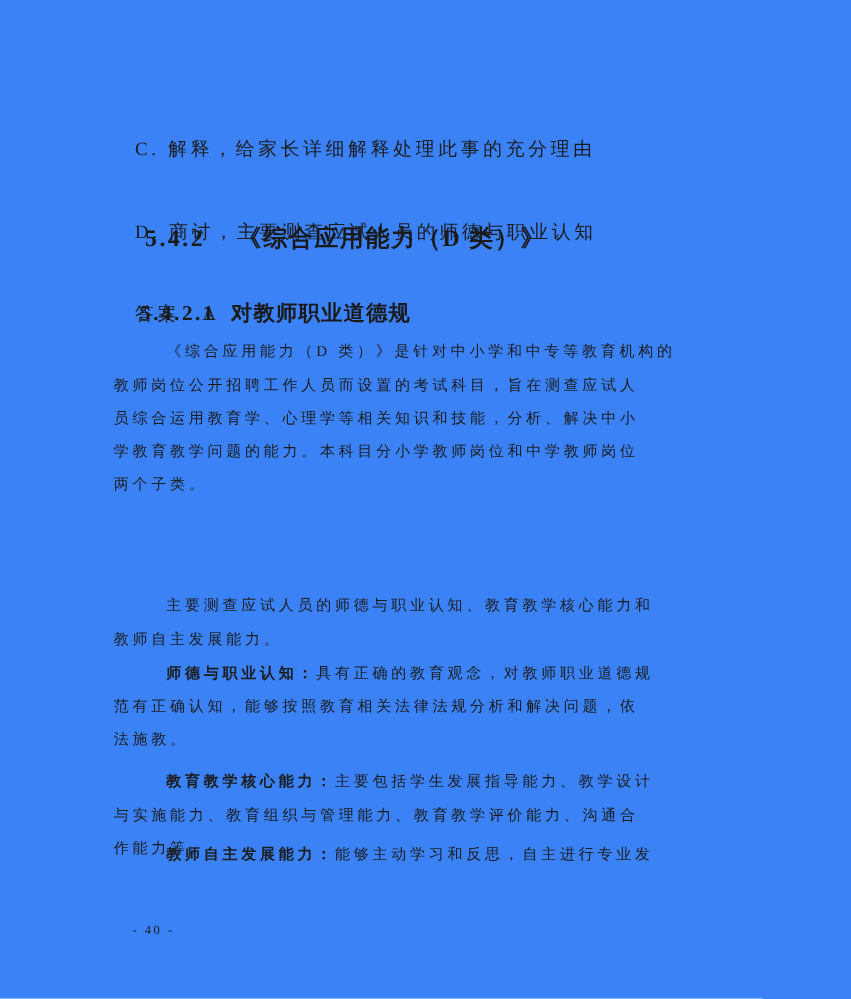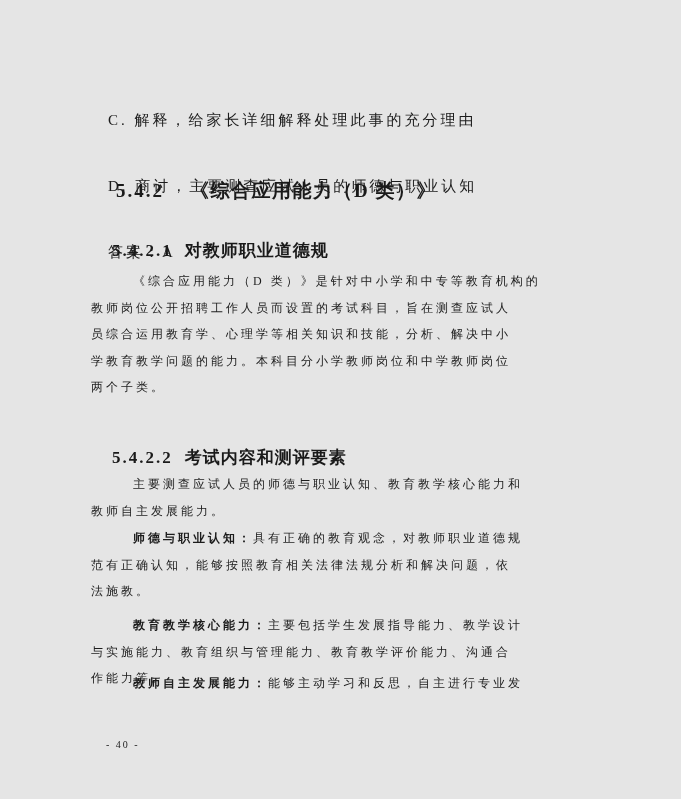--- a/index.html
+++ b/index.html
@@ -4,21 +4,21 @@
 <style>
   html, body {
     margin: 0;
     padding: 0;
     background: #ffffff;
   }
   .page {
     position: relative;
     width: 681px;
     height: 799px;
-    background: #e5e5e5;
+    background: #3b82f6;
     overflow: hidden;
     font-family: "Liberation Serif", "DejaVu Serif", serif;
     color: #1c1c1c;
   }
   
   .options {
     position: absolute;
     left: 108px;
     top: 65px;
     font-size: 15px;
@@ -85,23 +85,20 @@
   <h3 class="heading h-sub1">
     <span class="sec-num">5.4.2.1</span><span>对教师职业道德规</span>
   </h3>
 
   <p class="para p-intro"><span>《综合应用能力（D 类）》是针对中小学和中专等教育机构的
 教师岗位公开招聘工作人员而设置的考试科目，旨在测查应试人
 员综合运用教育学、心理学等相关知识和技能，分析、解决中小
 学教育教学问题的能力。本科目分小学教师岗位和中学教师岗位
 两个子类。</span></p>
 
-  <h3 class="heading h-sub2">
-    <span class="sec-num">5.4.2.2</span><span>考试内容和测评要素</span>
-  </h3>
 
   <p class="para p-overview"><span>主要测查应试人员的师德与职业认知、教育教学核心能力和
 教师自主发展能力。</span></p>
 
   <p class="para p-shide"><span class="lead">师德与职业认知：</span><span>具有正确的教育观念，对教师职业道德规
 范有正确认知，能够按照教育相关法律法规分析和解决问题，依
 法施教。</span></p>
 
   <p class="para p-jiaoyu"><span class="lead">教育教学核心能力：</span><span>主要包括学生发展指导能力、教学设计
 与实施能力、教育组织与管理能力、教育教学评价能力、沟通合

